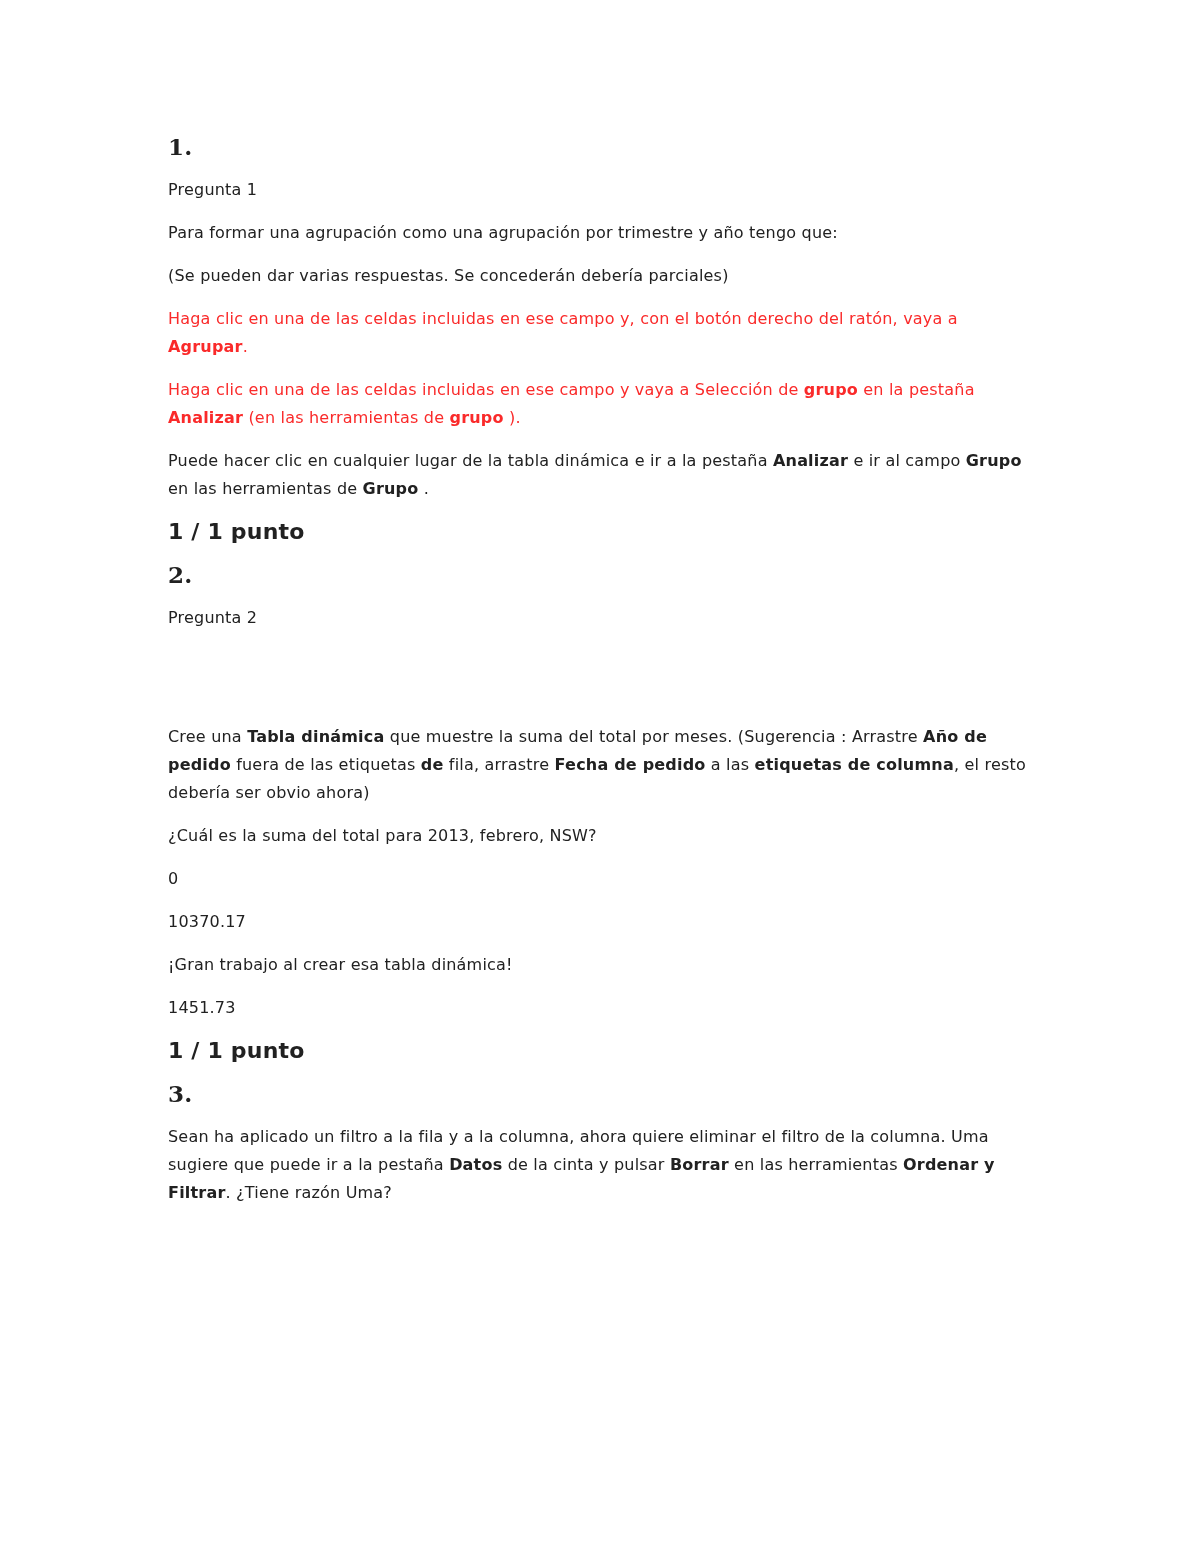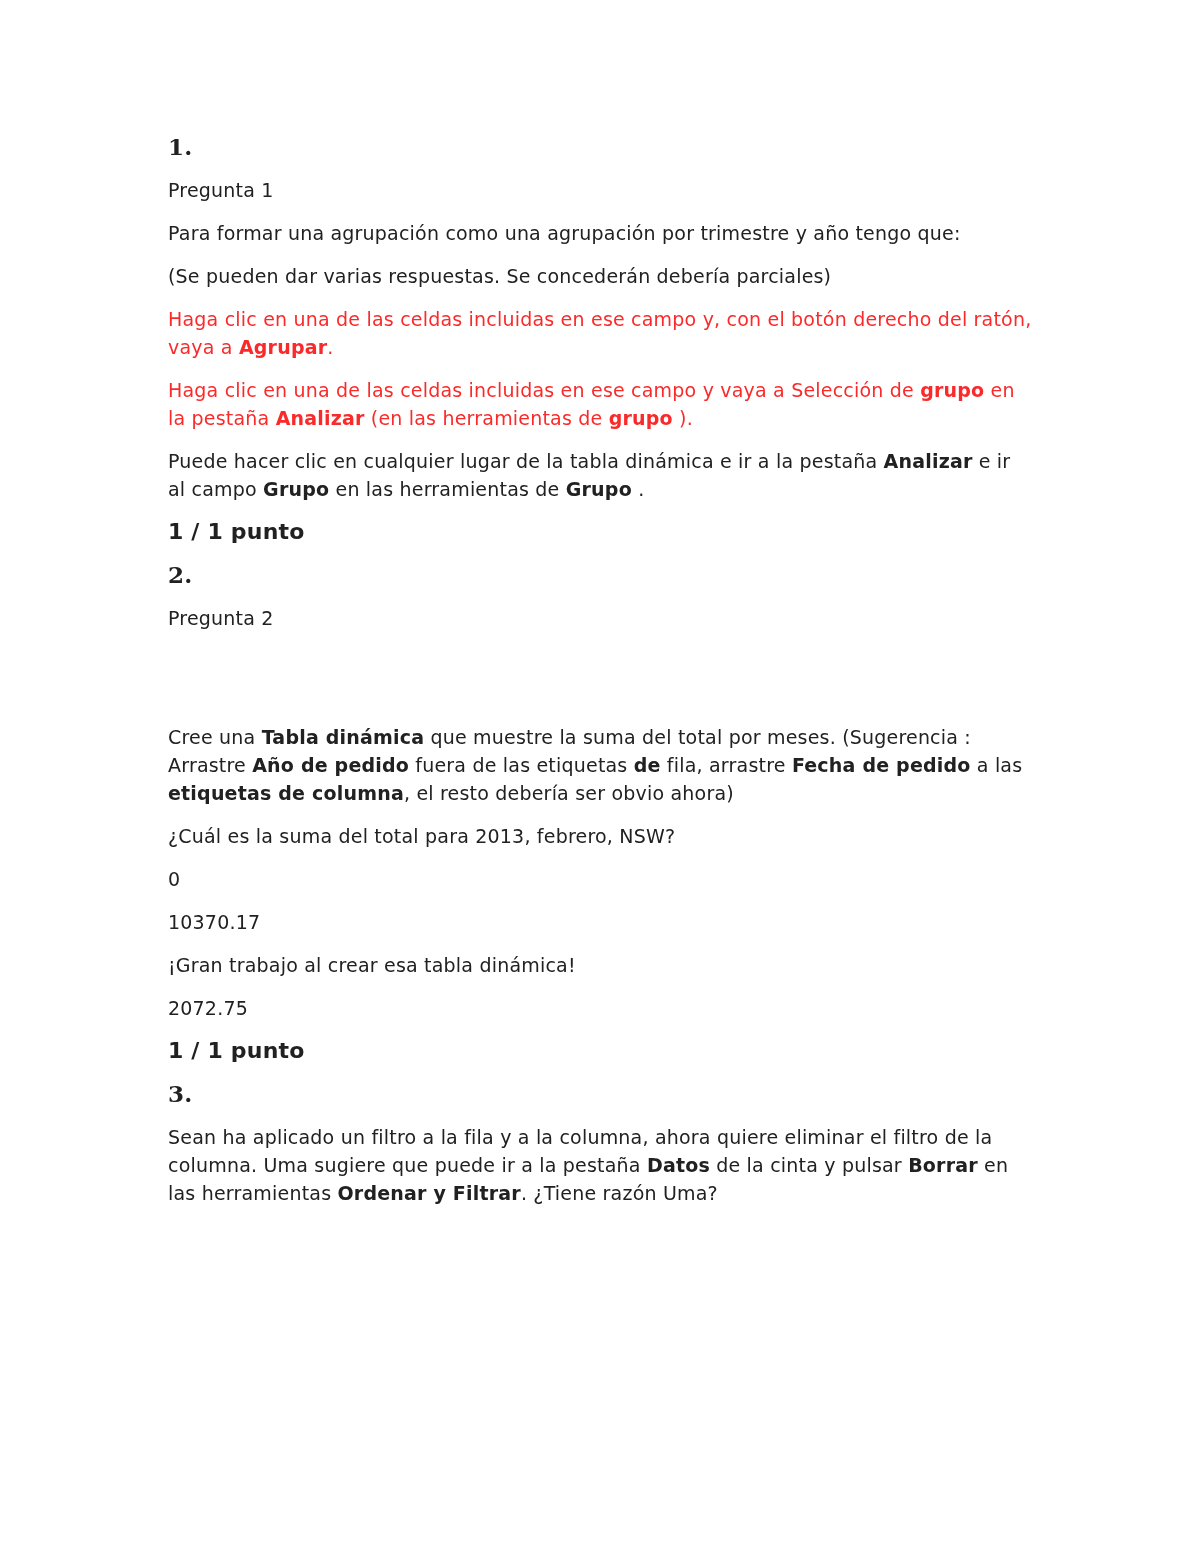--- a/index.html
+++ b/index.html
@@ -17,21 +17,21 @@
     position:relative;
     overflow:hidden;
   }
   .page{
     width:1200px;
     min-height:1553px;
     padding:133px 167px 40px 168px;
   }
   p.block{
     margin:0 0 15px 0;
-    font-size:19px;
+    font-size:16px;
     line-height:28px;
     letter-spacing:0.2px;
     color:var(--text);
   }
   p.block span, p.block strong{white-space:pre-wrap;}
   p.qnum{
     font-family:"DejaVu Serif","Liberation Serif",serif;
     font-weight:bold;
     font-size:23px;
   }
@@ -56,17 +56,17 @@
     <p class="block body"><span>Puede hacer clic en cualquier lugar de la tabla dinámica e ir a la pestaña </span><strong>Analizar</strong><span> e ir al campo </span><strong>Grupo</strong><span> en las herramientas de </span><strong>Grupo</strong><span> .</span></p>
     <p class="block points"><span>1 / 1 punto</span></p>
     <p class="block qnum"><span>2.</span></p>
     <p class="block body"><span>Pregunta 2</span></p>
     <div class="spacer" style="height: 76px;"></div>
     <p class="block body"><span>Cree una </span><strong>Tabla dinámica</strong><span> que muestre la suma del total por meses. (Sugerencia : Arrastre </span><strong>Año de pedido</strong><span> fuera de las etiquetas </span><strong>de</strong><span> fila, arrastre </span><strong>Fecha de pedido</strong><span> a las </span><strong>etiquetas de columna</strong><span>, el resto debería ser obvio ahora)</span></p>
     <p class="block body"><span>¿Cuál es la suma del total para 2013, febrero, NSW?</span></p>
     <p class="block body"><span>0</span></p>
     <p class="block body"><span>10370.17</span></p>
     <p class="block body"><span>¡Gran trabajo al crear esa tabla dinámica!</span></p>
-    <p class="block body"><span>2072.75</span></p>
+    <p class="block body"><span>1451.73</span></p>
     <p class="block points"><span>1 / 1 punto</span></p>
     <p class="block qnum"><span>3.</span></p>
     <p class="block body"><span>Sean ha aplicado un filtro a la fila y a la columna, ahora quiere eliminar el filtro de la columna. Uma sugiere que puede ir a la pestaña </span><strong>Datos</strong><span> de la cinta y pulsar </span><strong>Borrar</strong><span> en las herramientas </span><strong>Ordenar y Filtrar</strong><span>. ¿Tiene razón Uma?</span></p>
   </main>
 
 </body></html>

